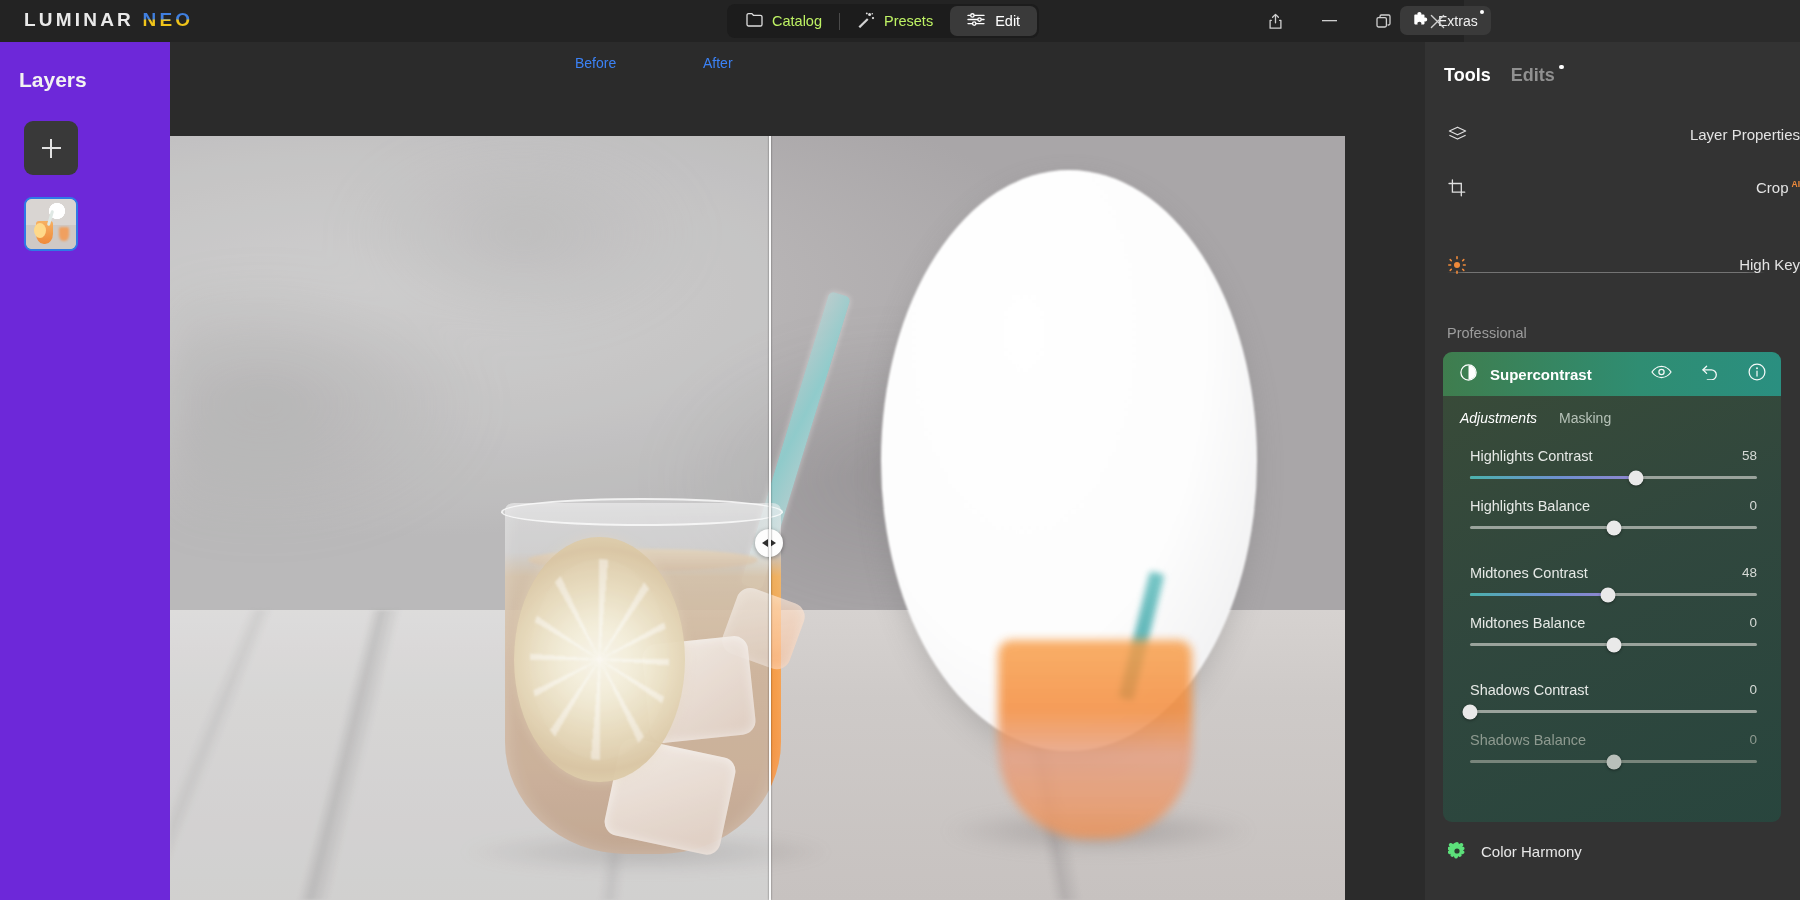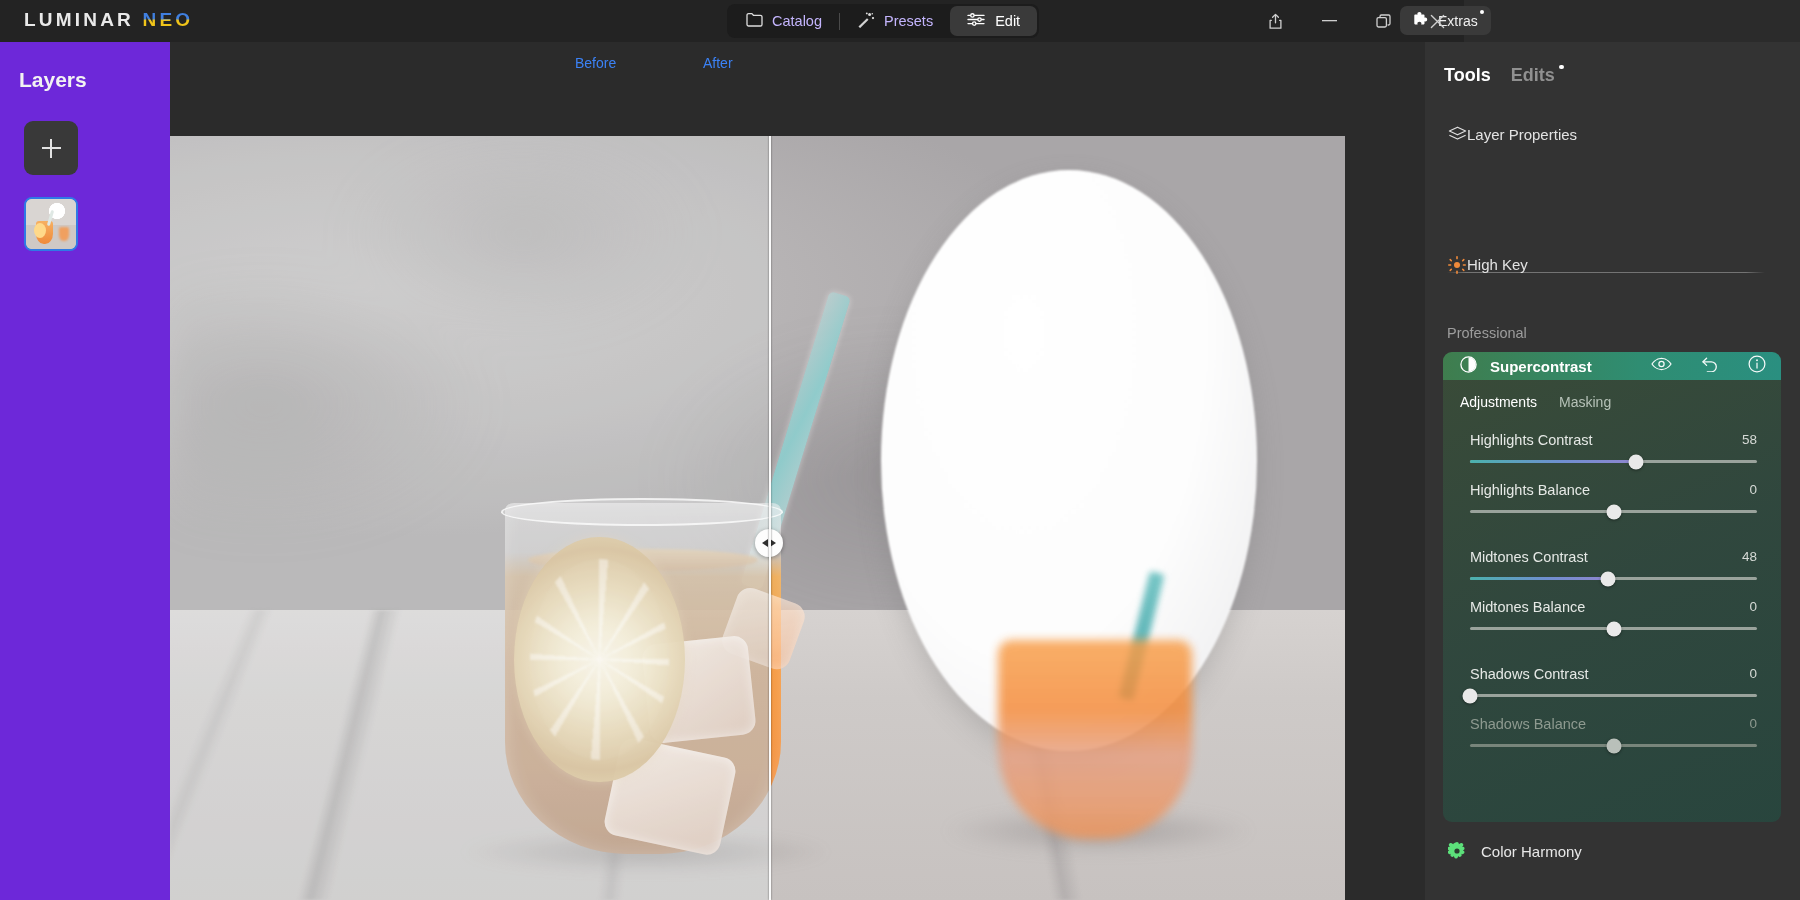--- a/index.html
+++ b/index.html
@@ -28,21 +28,21 @@
   }
 
   .modegroup {
     position: absolute; left: 727px; top: 4px; height: 34px;
     background: #1c1c1c; border-radius: 8px; display: flex; align-items: center;
     padding: 0 2px;
   }
   .modebtn {
     display: flex; align-items: center; gap: 9px; height: 30px;
     padding: 0 17px; border-radius: 7px; cursor: pointer;
-    color: #c4b5fd; font-size: 14.5px; white-space: nowrap;
+    color: #bef264; font-size: 14.5px; white-space: nowrap;
   }
   .modebtn.active { background: #3a3a3a; color: #fff; }
   .modesep { width: 1px; height: 17px; background: #4a4a4a; }
 
   .extras {
     position: absolute; left: 1400px; top: 6px; height: 29px;
     display: flex; align-items: center; gap: 8px;
     padding: 0 13px; border-radius: 7px; background: #3a3a3a;
     color: #f0f0f0; font-size: 14px; cursor: pointer;
   }
@@ -265,23 +265,23 @@
   .rp-tab { font-size: 18px; font-weight: 700; cursor: pointer; position: relative; text-align: right; }
   .rp-tab.active { color: #ffffff; }
   .rp-tab.idle { color: #909090; }
   .rp-tab .badge {
     position: absolute; right: -9px; top: 0px;
     width: 4.5px; height: 4.5px; border-radius: 50%; background: #ffffff;
   }
 
   .toollist { position: absolute; left: 0; top: 66px; width: 100%; }
   .toolrow {
-    display: flex; align-items: center; 
+    display: flex; align-items: center; gap: 14px;
     height: 53px; padding-left: 22px; cursor: pointer;
-    color: #e3e3e3; font-size: 15px;
+    color: #e3e3e3; font-size: 15px; justify-content: space-between;
   }
   .toolrow .ti { width: 20px; display: flex; justify-content: center; align-items: center; }
   .ai-sup { font-size: 8.5px; color: #ef8a3c; vertical-align: super; margin-left: 3px; font-weight: 700; }
   .toolfade {
     position: absolute; left: 22px; top: 164px; width: 318px; height: 1px;
     background: linear-gradient(90deg, rgba(160,160,160,.0), rgba(168,168,168,.55) 6%, rgba(168,168,168,.55) 94%, rgba(160,160,160,0));
   }
   .toolfade-ghost {
     position: absolute; left: 22px; top: 168px; width: 318px; height: 14px;
     overflow: hidden; opacity: .22;
@@ -291,34 +291,34 @@
     position: absolute; left: 22px; top: 283px;
     font-size: 14.5px; color: #9d9d9d;
   }
 
   .sc-card {
     position: absolute; left: 18px; top: 310px; width: 338px; height: 470px;
     border-radius: 9px; overflow: hidden;
     background: linear-gradient(155deg, rgba(58,76,56,.96) 0%, rgba(48,72,62,.96) 48%, rgba(40,70,62,.96) 100%);
   }
   .sc-head {
-    position: relative; height: 28px; display: flex; align-items: center;
+    position: relative; height: 44px; display: flex; align-items: center;
     padding: 0 15px 0 17px; gap: 13px;
     background: linear-gradient(90deg, #3f7d4e 0%, #2f8d72 58%, #2a8f80 100%);
     color: #ffffff;
   }
   .sc-title { font-size: 15px; font-weight: 700; flex: 1; }
   .sc-head .hicon { cursor: pointer; opacity: .95; margin-left: 16px; }
 
   .sc-tabs {
     display: flex; gap: 22px; height: 44px; align-items: center; padding-left: 17px;
     font-size: 14px;
   }
   .sc-tabs .t { cursor: pointer; }
-  .sc-tabs .t.on  { color: #ffffff; }
+  .sc-tabs .t.on  { color: #ffffff; font-style: italic; }
   .sc-tabs .t.off { color: #b6c2b8; }
 
   .sc-body { padding: 8px 24px 0 27px; }
   .sl { margin-bottom: 19px; }
   .sl.gap { margin-bottom: 36px; }
   .sl-top { display: flex; justify-content: space-between; align-items: flex-start; }
   .sl-name { font-size: 14.5px; color: #e6e9e6; }
   .sl-val  { font-size: 13.5px; color: #d6dad6; }
   .sl.dim .sl-name, .sl.dim .sl-val { color: #8e9a90; }
   .track {
@@ -513,20 +513,30 @@
       <div class="toolrow">
         <span class="ti">
           <svg width="19" height="17" viewBox="0 0 19 17" fill="none" stroke="#e0e0e0" stroke-width="1.25" stroke-linejoin="round">
             <path d="M9.5 1.2 17.6 5 9.5 8.8 1.4 5z"></path>
             <path d="M1.4 9.3 9.5 13l8.1-3.7"></path>
           </svg>
         </span>
         <span>Layer Properties</span>
       </div>
 
+      <div class="toolrow">
+        <span class="ti">
+          <svg width="18" height="18" viewBox="0 0 18 18" fill="none" stroke="#e0e0e0" stroke-width="1.3" stroke-linecap="round">
+            <path d="M4.4 1v12.2h12.3M1 4.5h12.3v12.3"></path>
+          </svg>
+        </span>
+        <span>
+          <span>Crop</span><span class="ai-sup">AI</span>
+        </span>
+      </div>
 
       <div class="toolfade"></div>
       <div class="toolfade-ghost">
         <div style="display:flex;align-items:center;gap:14px;color:#cfcfcf;font-size:15px;">
           <span style="width:20px;"></span>
             <span>&nbsp;</span>
         </div>
       </div>
 
       <div class="toolrow" style="position:absolute;top:130px;width:100%;">

